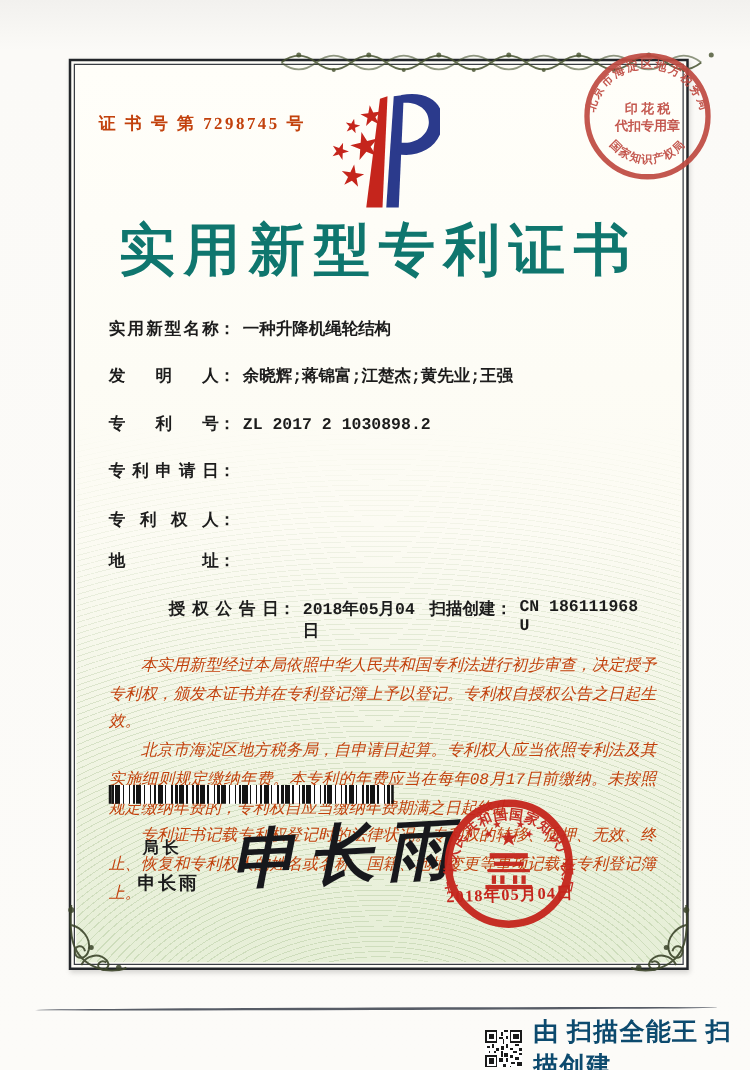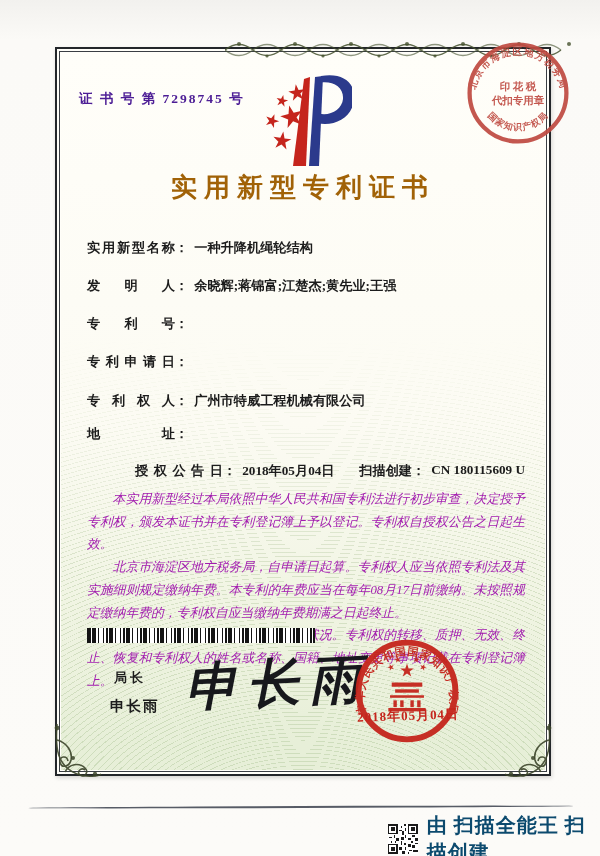--- a/index.html
+++ b/index.html
@@ -26,37 +26,37 @@
     background-image:repeating-radial-gradient(ellipse 130% 60% at 50% 112%,rgba(110,150,80,.20) 0 1px,rgba(0,0,0,0) 1px 6px);
     -webkit-mask-image:linear-gradient(180deg,transparent 40%,#000 72%);
             mask-image:linear-gradient(180deg,transparent 40%,#000 72%);
   }
   .ornament-top{position:absolute;top:-9px;left:168px;width:352px;height:20px;}
   .ornament-corner{position:absolute;width:52px;height:58px;}
   .ornament-bl{left:-6px;bottom:-6px;}
   .ornament-br{right:-6px;bottom:-6px;transform:scaleX(-1);}
   .cert-no{
     position:absolute;left:22px;top:41px;font-size:13.5px;font-weight:700;
-    letter-spacing:2px;color:#4c1d95;
+    letter-spacing:2px;color:#c2410c;
   }
   .logo{position:absolute;left:203px;top:20px;width:92px;height:100px;}
   .stamp-top{position:absolute;left:405px;top:-12px;width:112px;height:112px;opacity:.92;}
   .title{
     position:absolute;left:0;top:121px;width:100%;text-align:center;
-    font-size:26px;font-weight:700;letter-spacing:7px;color:#a16207;
-  }
-  .content{position:absolute;left:30px;right:24px;top:189px;}
+    font-size:45px;font-weight:700;letter-spacing:7px;color:#0f766e;
+  }
+  .content{position:absolute;left:30px;right:24px;top:205px;font-family:Liberation Mono, monospace;}
   .f-row{display:flex;align-items:flex-start;margin-bottom:19px;font-size:13.2px;font-weight:600;line-height:1.45;}
   .f-label{display:inline-block;width:88px;text-align:justify;text-align-last:justify;flex:none;}
   .f-colon{flex:none;}
   .f-value{margin-left:6px;flex:1;}
   .f-row.addr{margin-top:-5px;}
   .grant-row{display:flex;justify-content:space-between;font-size:13.2px;font-weight:600;margin-bottom:8px;padding-left:48px;}
   .grant-pair{display:flex;}
-  .body-text{margin-top:8px;font-size:12.8px;line-height:1.78;text-align:justify;font-style:italic;color:#a21caf;}
+  .body-text{margin-top:8px;font-size:12.8px;line-height:1.78;text-align:justify;font-style:italic;color:#c2410c;}
   .body-text p{margin:0;text-indent:2em;}
   .barcode{
     position:absolute;left:30px;top:579px;width:224px;height:15px;
     background:repeating-linear-gradient(90deg,#141414 0 2px,#fff 2px 3px,#141414 3px 7px,#fff 7px 9px,#141414 9px 10px,#fff 10px 14px,#141414 14px 15px,#fff 15px 17px);
     border-left:2px solid #141414;border-right:2px solid #141414;
   }
   .sig-title{position:absolute;left:57px;top:620px;font-size:13px;font-weight:700;letter-spacing:3px;}
   .sig-name{position:absolute;left:53px;top:648px;font-size:14.5px;font-weight:700;letter-spacing:2px;}
   .autograph{
     position:absolute;left:128px;top:600px;font-size:52px;font-weight:700;
@@ -187,44 +187,44 @@
       <span class="f-value">一种升降机绳轮结构</span>
     </div>
     <div class="f-row">
       <span class="f-label">发明人</span>
         <span class="f-colon">：</span>
       <span class="f-value">余晓辉;蒋锦富;江楚杰;黄先业;王强</span>
     </div>
     <div class="f-row">
       <span class="f-label">专利号</span>
         <span class="f-colon">：</span>
+      <span class="f-value">ZL 2017 2 1030898.2</span>
     </div>
     <div class="f-row">
       <span class="f-label">专利申请日</span>
         <span class="f-colon">：</span>
     </div>
     <div class="f-row">
       <span class="f-label">专利权人</span>
         <span class="f-colon">：</span>
-      <span class="f-value">广州市特威工程机械有限公司</span>
     </div>
     <div class="f-row addr">
       <span class="f-label">地址</span>
         <span class="f-colon">：</span>
     </div>
     <div class="grant-row">
       <span class="grant-pair">
         <span class="f-label">授权公告日</span>
           <span>：</span>
         <span class="f-value">2018年05月04日</span>
       </span>
       <span class="grant-pair">
         <span>扫描创建</span>
           <span>：</span>
-        <span class="f-value">CN 180115609 U</span>
+        <span class="f-value">CN 186111968 U</span>
       </span>
     </div>
 
     <div class="body-text">
       <p>本实用新型经过本局依照中华人民共和国专利法进行初步审查，决定授予专利权，颁发本证书并在专利登记簿上予以登记。专利权自授权公告之日起生效。</p>
       <p>北京市海淀区地方税务局，自申请日起算。专利权人应当依照专利法及其实施细则规定缴纳年费。本专利的年费应当在每年08月17日前缴纳。未按照规定缴纳年费的，专利权自应当缴纳年费期满之日起终止。</p>
       <p>专利证书记载专利权登记时的法律状况。专利权的转移、质押、无效、终止、恢复和专利权人的姓名或名称、国籍、地址变更等事项记载在专利登记簿上。</p>
     </div>
   </div>
 

